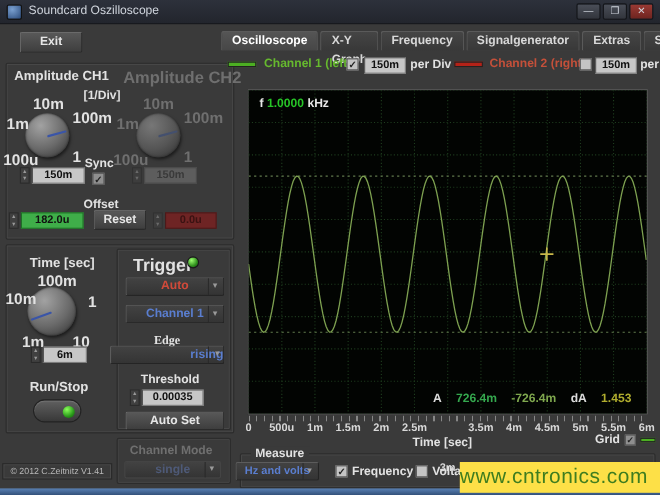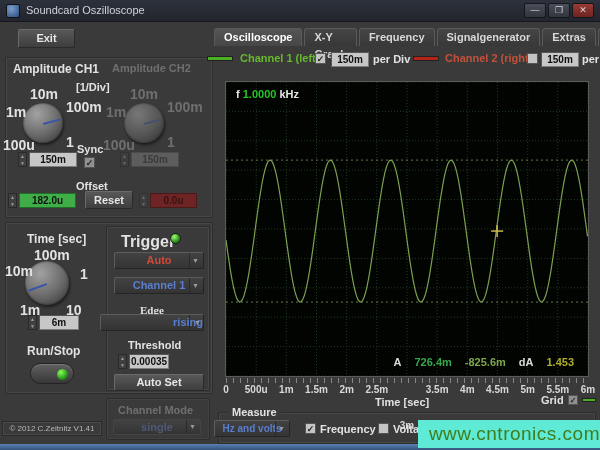--- a/index.html
+++ b/index.html
@@ -39,61 +39,61 @@
   .klabel.dim { color:#6f6f6f; }
 
   .led { position:absolute; width:11px; height:11px; border-radius:50%; background:radial-gradient(circle at 35% 30%, #9dff70, #2f8f1d 60%, #155012); border:1px solid #1a1a1a; }
 
   .toggle { position:absolute; width:44px; height:21px; border-radius:11px; background:linear-gradient(#606060,#383838); border:1px solid #222; box-shadow:inset 0 1px 1px #777; }
   .toggle .dot { position:absolute; right:5px; top:5px; width:11px; height:11px; border-radius:50%; background:radial-gradient(circle at 35% 30%, #8aff5a, #2a9a1a 60%, #145010); }
 
   
   .tab-bar { position:absolute; left:201px; top:28px; height:18px; display:flex; }
   .tab { padding:0 9px; margin-right:2px; background:linear-gradient(#454545,#383838); border:1px solid #5a5a5a; border-bottom:none; border-radius:3px 3px 0 0; font-weight:bold; font-size:11px; line-height:17px; color:#d8d8d8; }
-  .tab.active { background:linear-gradient(#555,#464646); color:#fff;margin-left:13px; }
+  .tab.active { background:linear-gradient(#555,#464646); color:#fff; }
 
   
   .swatch { position:absolute; width:26px; height:5px; border:1px solid #222; }
   .ch-label { position:absolute; font-weight:bold; font-size:11px; }
 
   
   .scope { position:absolute; left:225px; top:81px; width:364px; height:296px; background:#020402; border:1px solid #5a5a5a; }
   .scope svg { display:block; width:362px; height:294px; }
   .freq-readout { position:absolute; left:10px; top:6px; font-weight:bold; font-size:11px; color:#e8e8e8; }
   .freq-readout .green { color:#27c427; }
   .meas-readout { position:absolute; right:14px; bottom:8px; font-weight:bold; font-size:11px; display:flex; gap:13px; color:#dcdcdc; }
   .meas-readout .v1 { color:#35a84e; }
   .meas-readout .v2 { color:#7fa84e; }
   .meas-readout .v3 { color:#b0ad2e; }
 
   .ruler { position:absolute; left:226px; top:378px; width:362px; height:5px;
            background:repeating-linear-gradient(90deg,#9a9a9a 0 1px,transparent 1px 7px); opacity:.8; }
   .x-axis-labels { position:absolute; left:226px; top:384px; width:362px; height:12px; }
   .x-axis-labels span { position:absolute; transform:translateX(-50%); font-size:10px; font-weight:bold; color:#d8d8d8; white-space:nowrap; }
 
-  .watermark { position:absolute; left:418px; top:420px; width:182px; height:28px; background:#5eead4; display:flex; align-items:center; justify-content:flex-end; }
+  .watermark { position:absolute; left:418px; top:420px; width:182px; height:28px; background:#fde047; display:flex; align-items:center; justify-content:flex-start; }
   .watermark span { color:#3f7d1f; font-size:19px; letter-spacing:.5px; }
   .bottom-strip { position:absolute; left:0; top:444px; width:600px; height:6px; background:linear-gradient(#5a81b4,#33517a); }
 </style>
 </head>
 <body>
 
 <div class="titlebar">
   <div class="app-icon"></div>
   <div class="title-text">Soundcard Oszilloscope</div>
   <div class="winbtn" style="left:524px;">—</div>
   <div class="winbtn" style="left:548px;">❐</div>
   <div class="winbtn close" style="left:572px;">✕</div>
 </div>
 
 <div class="btn" style="left:18px; top:29px; width:57px; height:19px; line-height:17px;">Exit</div>
 
 <div class="groupbox" style="left:5px; top:57px; width:208px; height:161px;"></div>
 <div class="lbl" style="left:13px; top:62px; font-size:12px;">Amplitude CH1</div>
-<div class="lbl dim" style="left:112px; top:62px; font-size:11px;">Amplitude CH2</div>
+<div class="lbl dim" style="left:112px; top:62px; font-size:15px;">Amplitude CH2</div>
 <div class="lbl" style="left:76px; top:81px;">[1/Div]</div>
 
 <div class="knob" style="left:23px; top:103px; width:40px; height:40px;">
   <div class="needle" style="transform:rotate(-15deg);"></div>
 </div>
 <span class="klabel" style="left:30px; top:86px;">10m</span>
 <span class="klabel" style="left:6px;  top:104px;">1m</span>
 <span class="klabel" style="left:66px; top:99px;">100m</span>
 <span class="klabel" style="left:3px;  top:137px;">100u</span>
 <span class="klabel" style="left:66px; top:134px;">1</span>
@@ -146,21 +146,21 @@
   <span>Channel 1</span>
   <span class="dd-arrow">▼</span>
 </div>
 <div class="lbl" style="left:140px; top:304px;font-family:Liberation Serif, serif;">Edge</div>
 <div class="dropdown blue" style="left:100px; top:314px; width:104px; height:17px;text-align:right;">
   <span>rising</span>
   <span class="dd-arrow">▼</span>
 </div>
 <div class="lbl" style="left:128px; top:339px;">Threshold</div>
 <div class="spinner" style="left:118px; top:354px;">▲<br>▼</div>
-<div class="valbox" style="left:129px; top:354px; width:40px; height:15px; line-height:13px;">0.00035</div>
+<div class="valbox" style="left:129px; top:354px; width:56px; height:15px; line-height:13px;">0.00035</div>
 <div class="btn" style="left:114px; top:374px; width:90px; height:17px; line-height:15px;">Auto Set</div>
 
 <div class="lbl" style="left:27px; top:344px; font-size:12px;">Run/Stop</div>
 <div class="toggle" style="left:30px; top:363px;">
   <div class="dot"></div>
 </div>
 
 <div class="groupbox" style="left:106px; top:398px; width:104px; height:42px; box-shadow:inset 0 0 0 1px #424242;"></div>
 <div class="lbl dim" style="left:118px; top:404px;">Channel Mode</div>
 <div class="dropdown dim" style="left:113px; top:419px; width:88px; height:16px; line-height:14px;">
@@ -223,21 +223,21 @@
       <line x1="271.138" y1="143.058" x2="271.138" y2="155.058" stroke="#c9b84a" stroke-width="1.5"></line>
     </svg>
   <div class="freq-readout">
     <span>f</span>
     <span class="green">1.0000</span>
     <span>kHz</span>
   </div>
   <div class="meas-readout">
     <span>A</span>
     <span class="v1">726.4m</span>
-    <span class="v2">-825.6m</span>
+    <span class="v2">-726.4m</span>
     <span>dA</span>
     <span class="v3">1.453</span>
   </div>
 </div>
 
 <div class="ruler"></div>
 <div class="x-axis-labels">
     <span style="left: 0%;">0</span>
     <span style="left: 8.33333%;">500u</span>
     <span style="left: 16.6667%;">1m</span>

